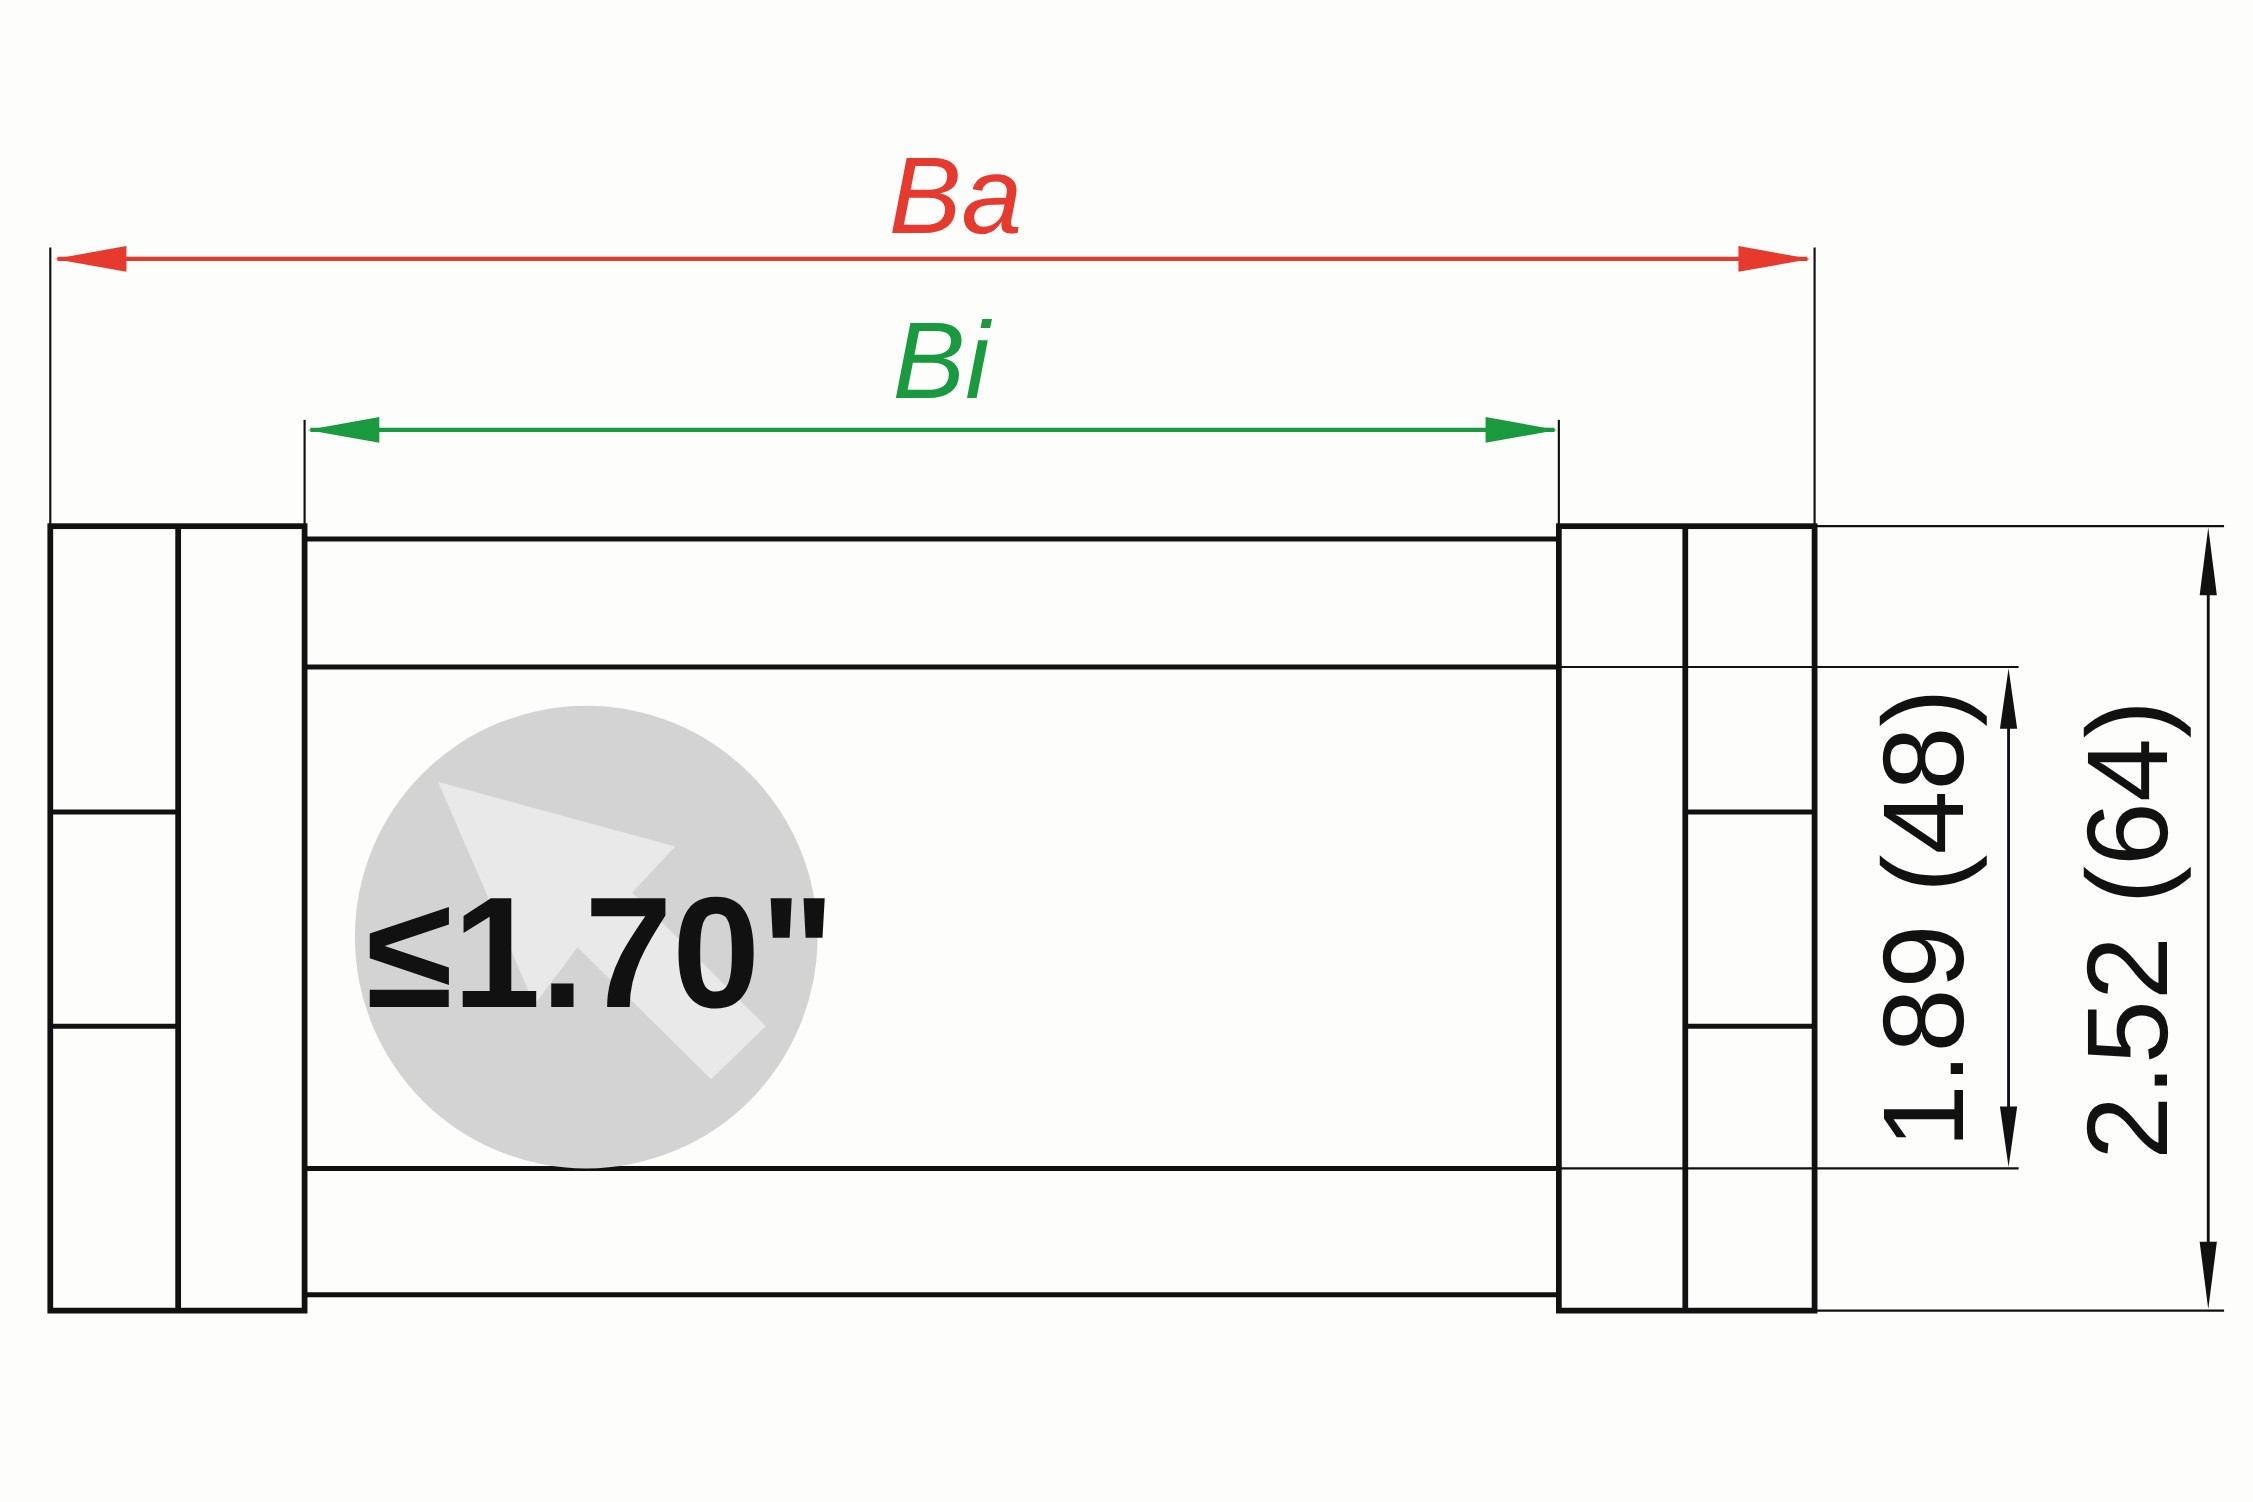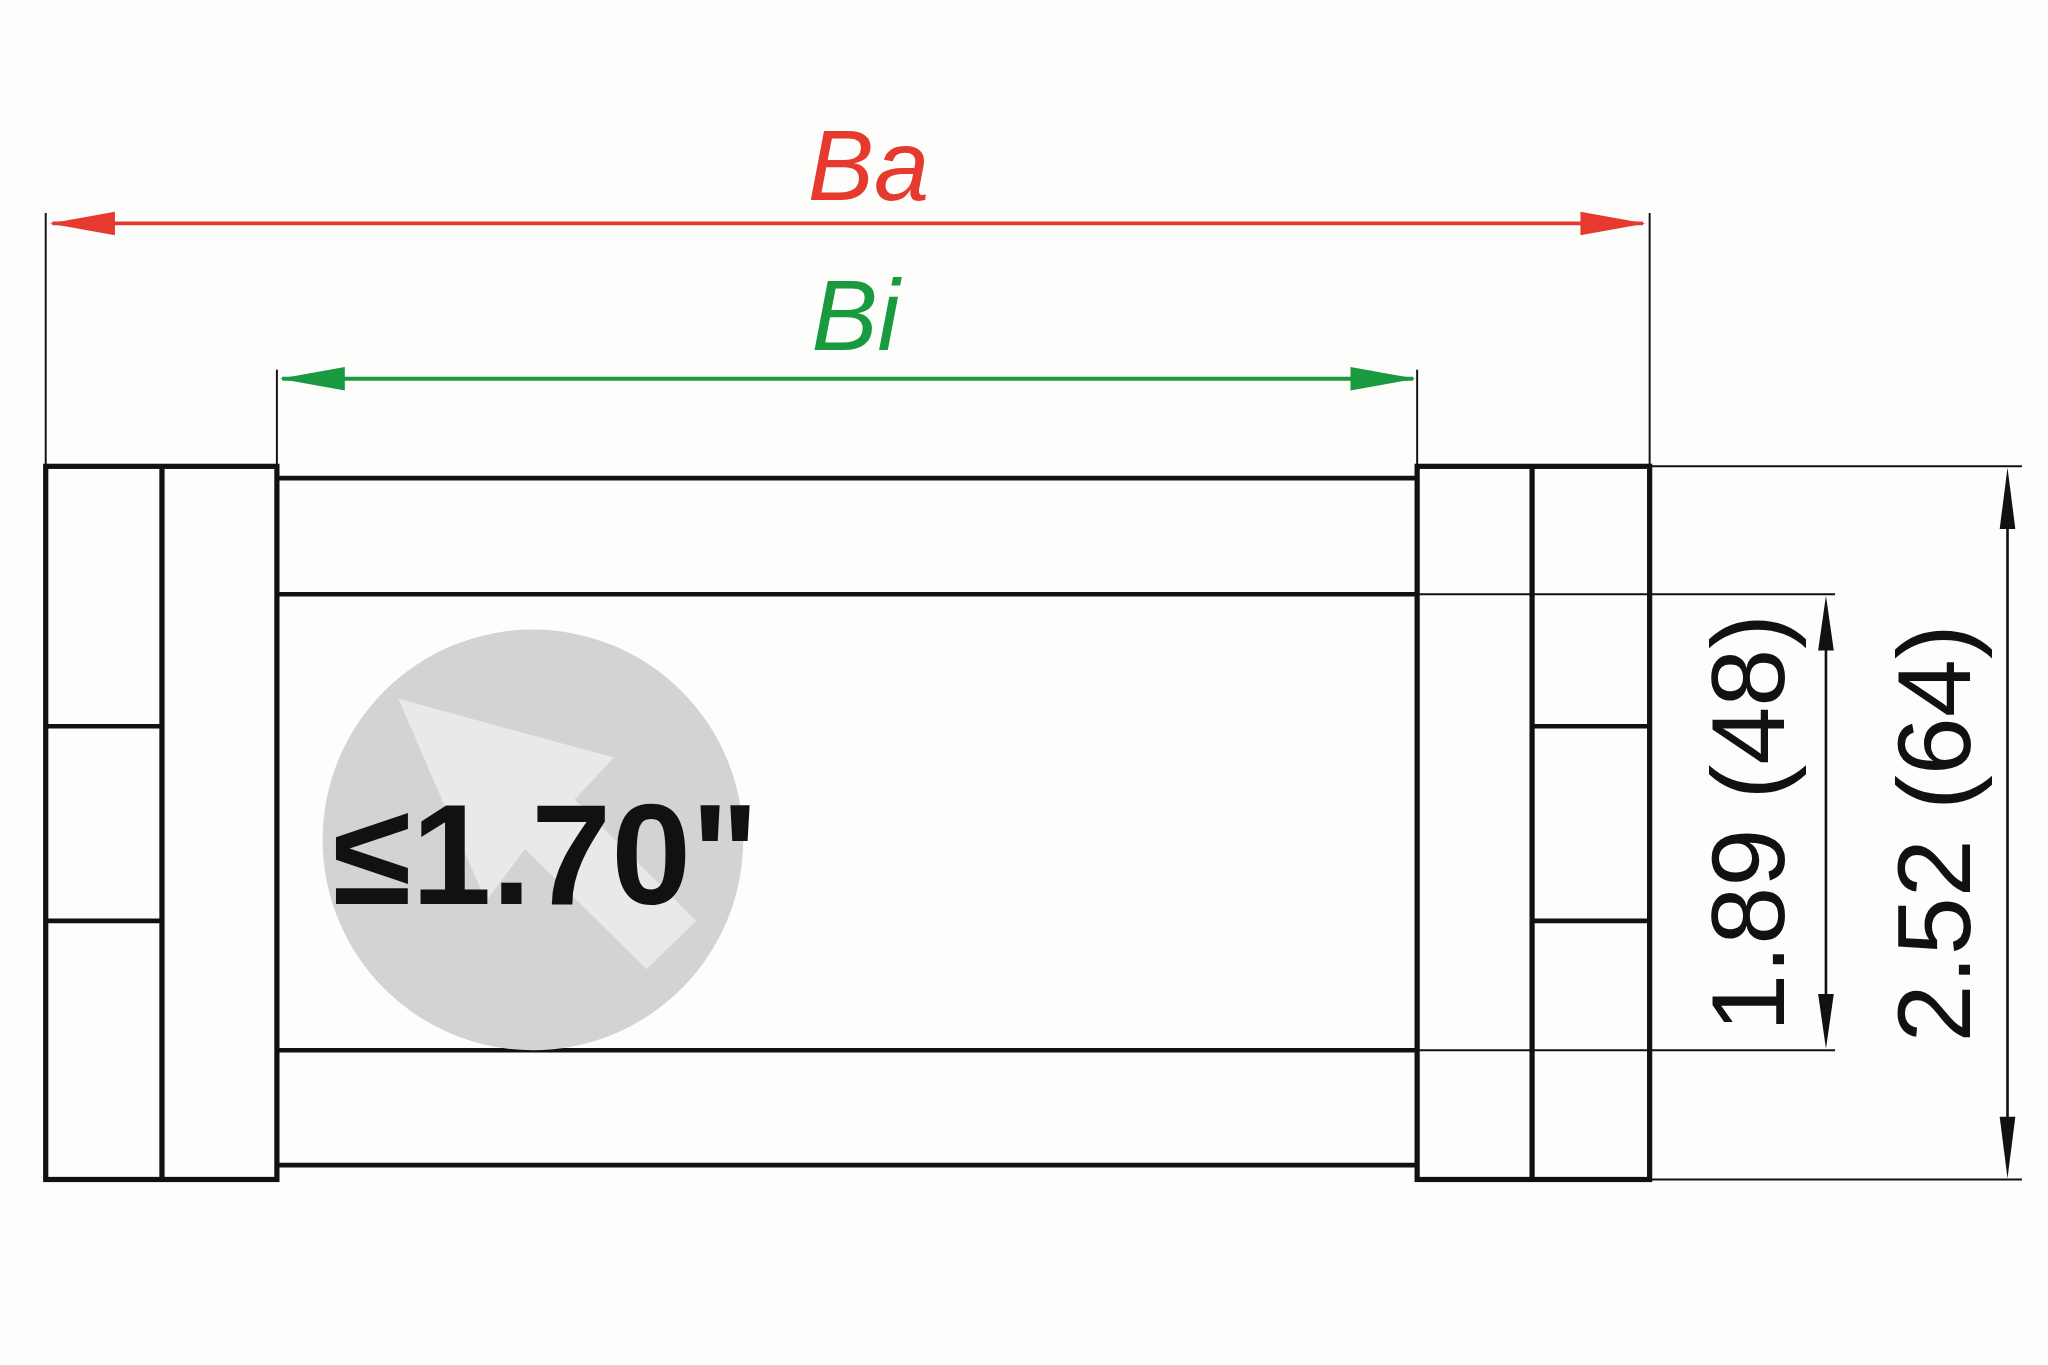--- a/index.html
+++ b/index.html
@@ -1,17 +1,17 @@
 <!DOCTYPE html>
 <html><head>
 <meta charset="utf-8">
 <style>
   html, body { margin: 0; padding: 0; background: #fdfdfc; }
   body { width: 2048px; height: 1365px; overflow: hidden; }
-  #stage { position: absolute; left: 0; top: 0; width: 2048px; height: 1030px; }
+  #stage { position: absolute; left: 0; top: 12px; width: 2048px; height: 1030px; }
   svg text { font-family: "Liberation Sans", "DejaVu Sans", sans-serif; }
   .lbl-italic { font-style: italic; }
 </style>
 </head>
 <body>
 
 <div id="stage">
 <svg width="2048" height="1365" viewBox="0 0 1568 1045" xmlns="http://www.w3.org/2000/svg">
   <defs>
     <marker id="arrRed" viewBox="0 0 10 10" refX="10" refY="5" markerWidth="7" markerHeight="4" orient="auto-start-reverse" markerUnits="userSpaceOnUse">

